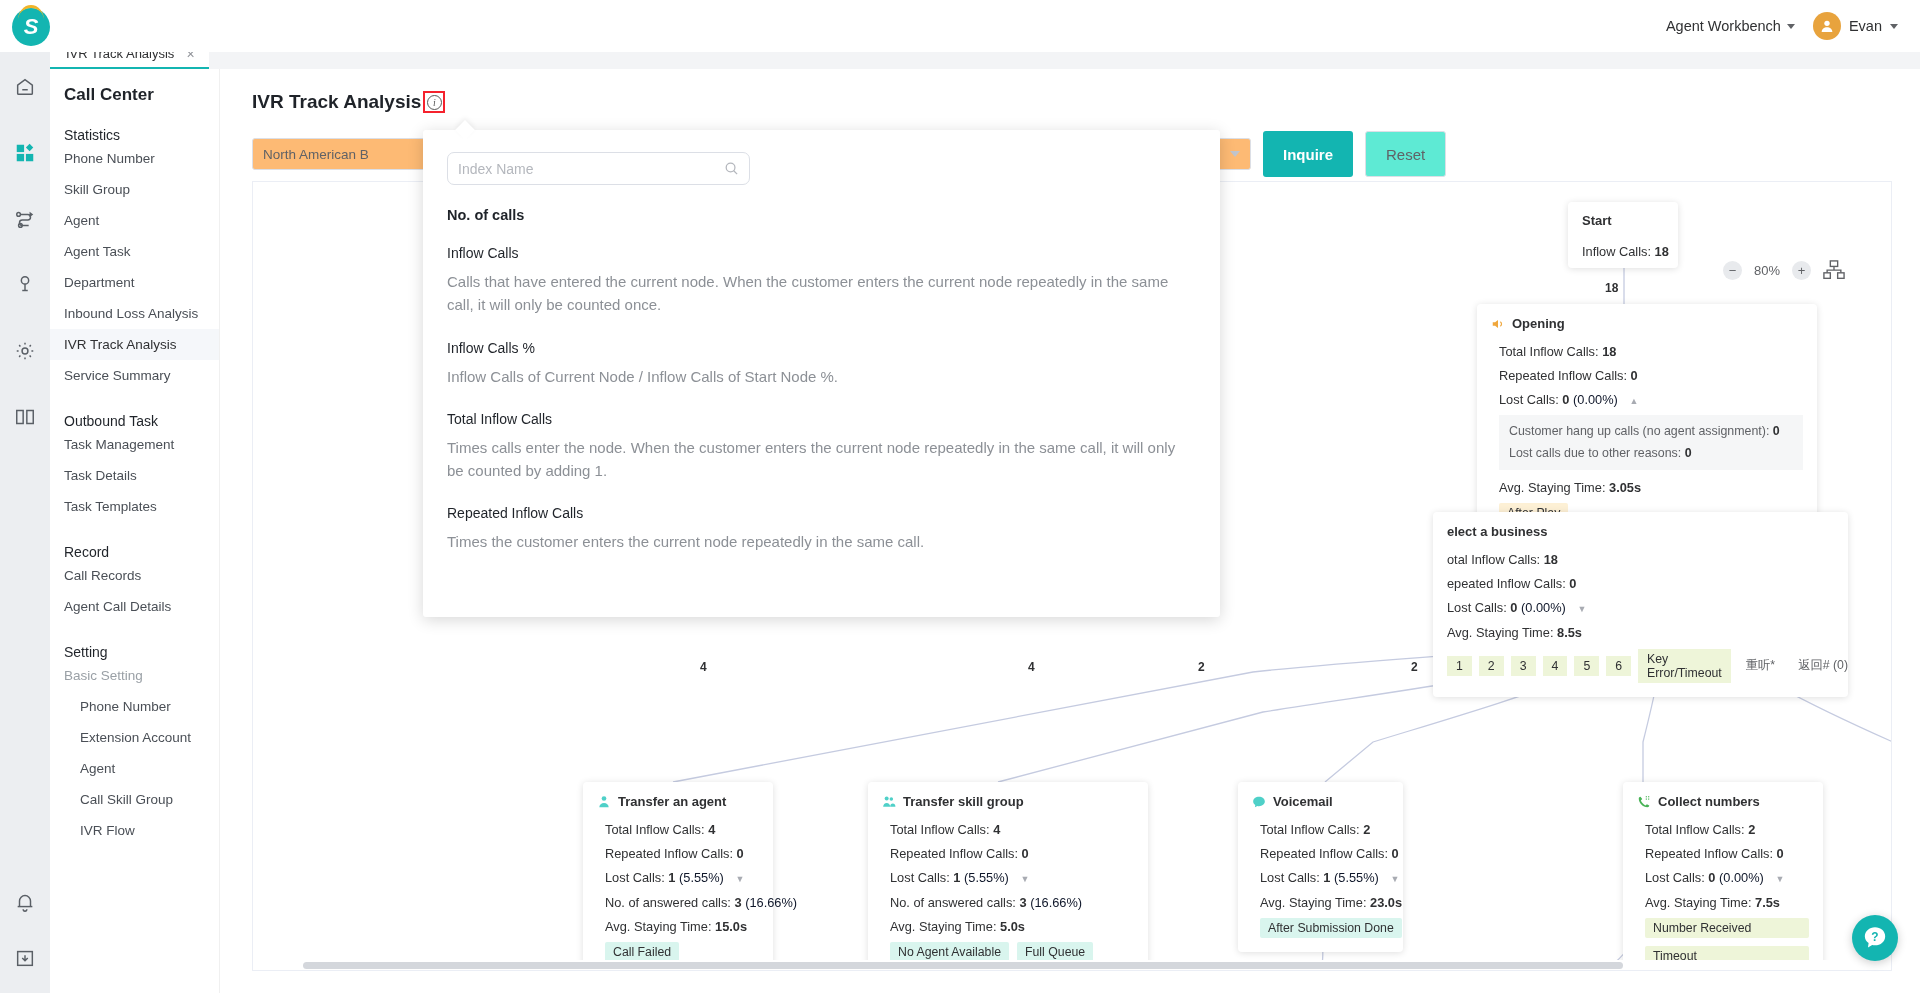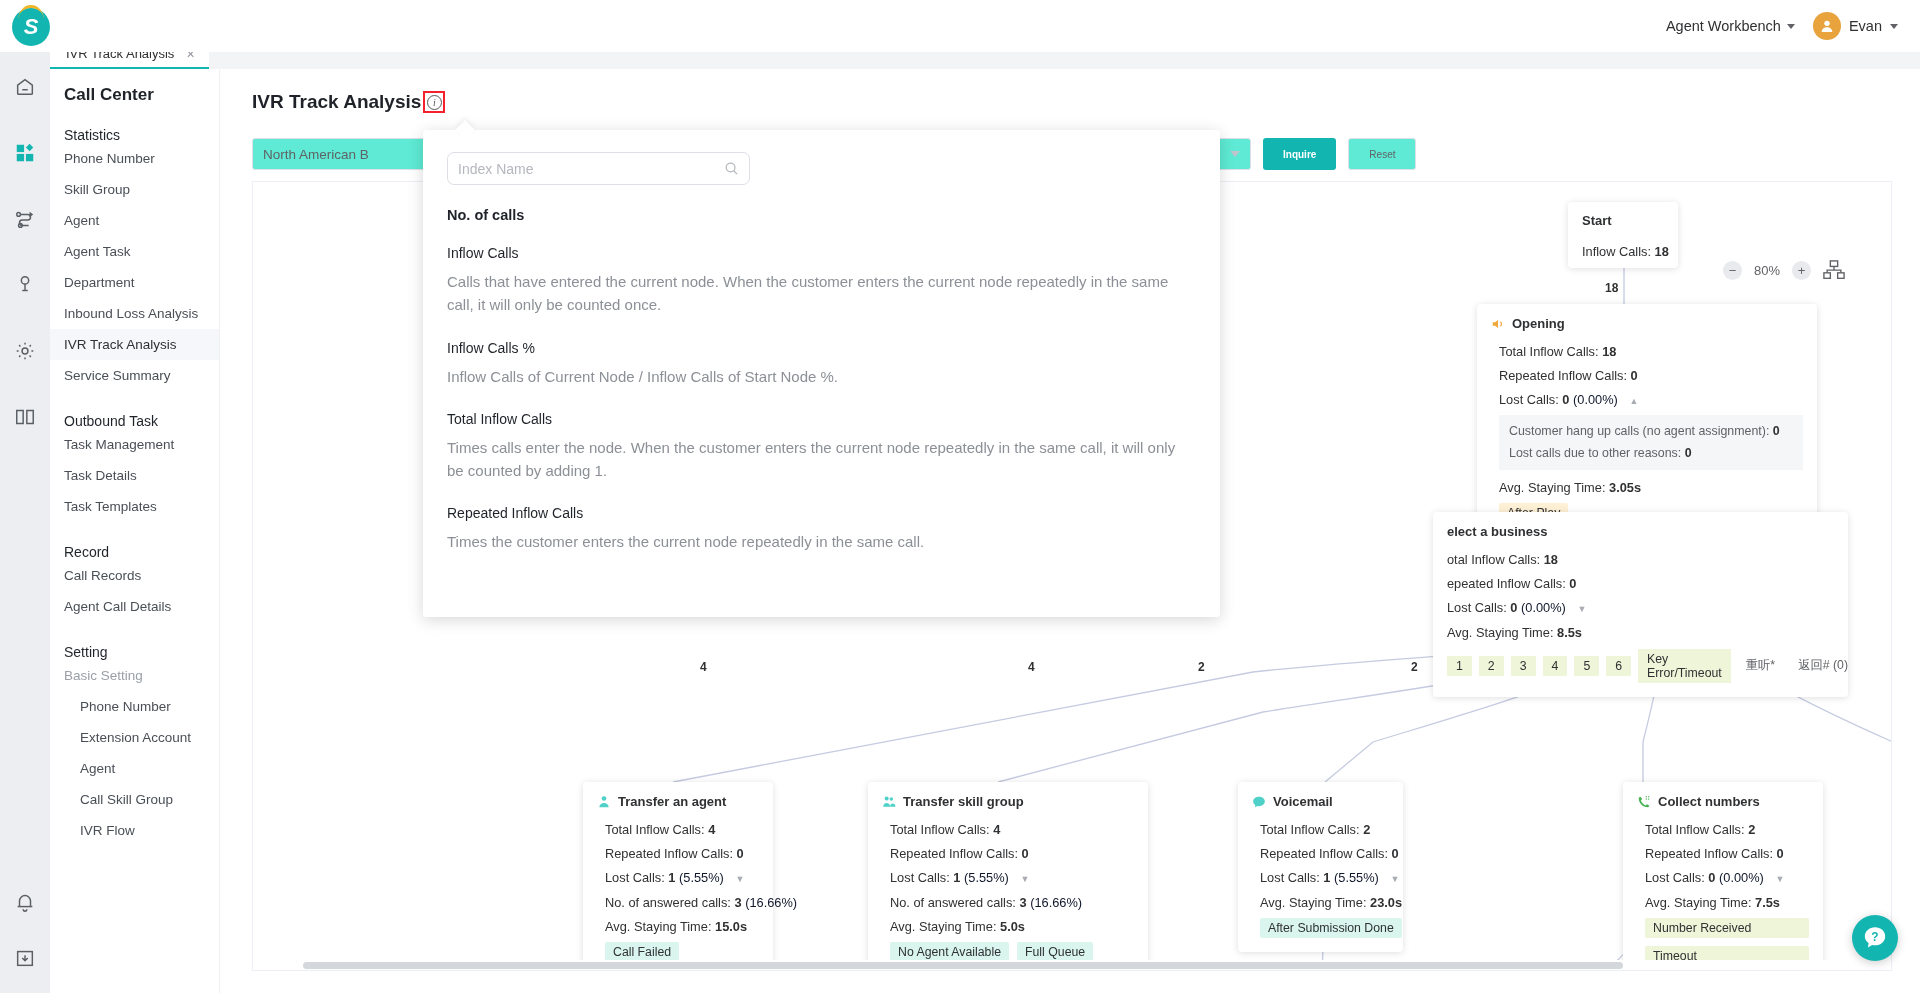--- a/index.html
+++ b/index.html
@@ -89,27 +89,27 @@
     display: flex; align-items: center; justify-content: center;
     font-size: 10px; font-style: italic; color: #595959; font-family: "Liberation Serif", serif;
   }
 
   
   .filterbar {
     position: absolute; left: 32px; top: 58px; width: 1640px; height: 54px;
     display: flex; align-items: center; gap: 12px;
   }
   .fld {
-    height: 32px; border: 1px solid #dcdfe6; border-radius: 3px; background: #5eead4;
+    height: 32px; border: 1px solid #dcdfe6; border-radius: 3px; background: #fdba74;
     display: flex; align-items: center; padding: 0 10px; font-size: 13.5px;
     color: #606266; justify-content: space-between; cursor: pointer;
   }
   .fld .chev { width: 0; height: 0; border-left: 5px solid transparent;
     border-right: 5px solid transparent; border-top: 6px solid #c0c4cc; }
-  .btn { height: 32px; padding: 0 20px; border-radius: 3px; font-size: 10px;
+  .btn { height: 46px; padding: 0 20px; border-radius: 3px; font-size: 15px;
     display: flex; align-items: center; justify-content: center; cursor: pointer; }
   .btn-primary { background: #13b5b1; color: #fff; font-weight: bold; }
   .btn-plain { background: #5eead4; border: 1px solid #dcdfe6; color: #606266; }
 
   
   .canvas {
     position: absolute; left: 32px; top: 112px; width: 1640px; height: 790px;
     border: 1px solid #ebeef5; background: #fff; overflow: hidden;
   }
   .zoombar { position: absolute; right: 46px; top: 78px; display: flex; align-items: center; gap: 12px;

